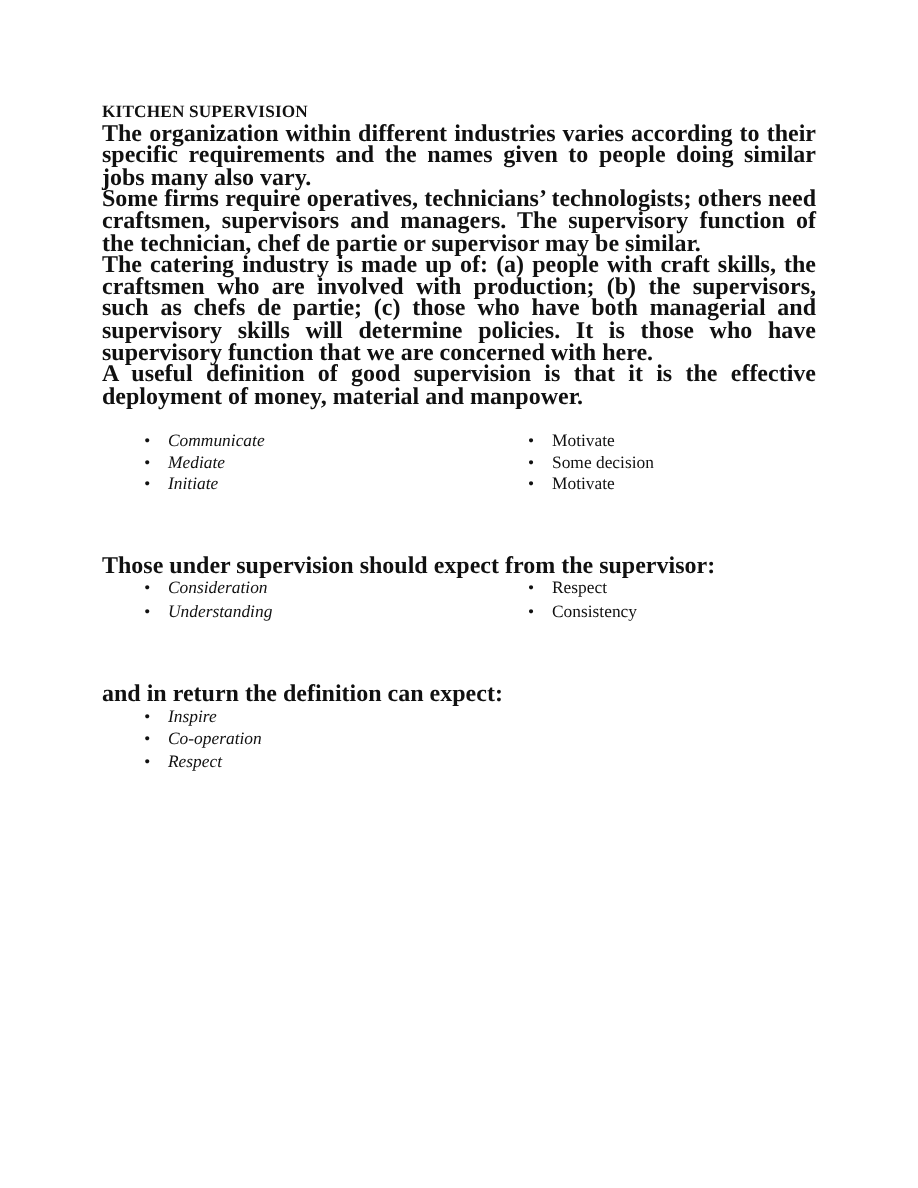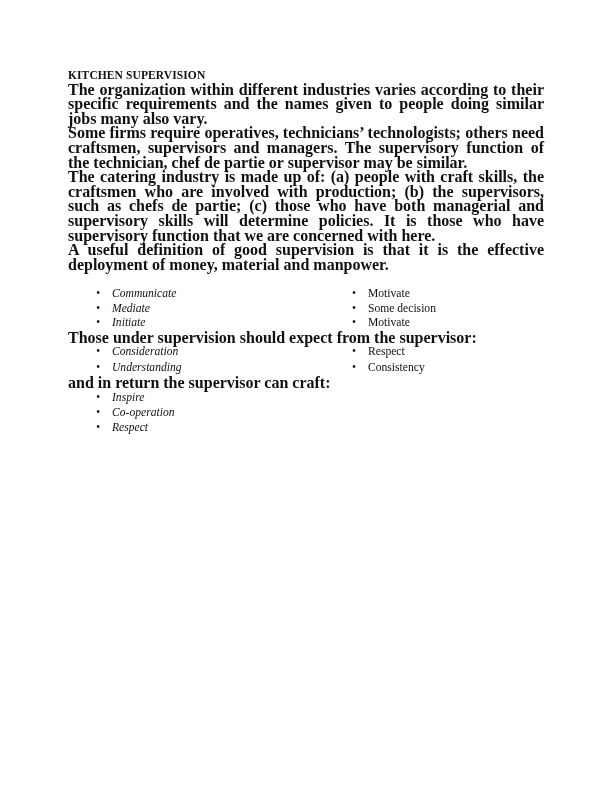--- a/index.html
+++ b/index.html
@@ -38,20 +38,21 @@
   p.para {
     font-size: 16px;
     line-height: 14.6px;
     margin: 0;
     text-align: justify;
     text-justify: inter-word;
     font-weight: bold;
   }
   p.para.last-left {
     text-align: left;
+    margin-top: 40px;
   }
   .spacer-line {
     height: 14.6px;
   }
   .bullet-block {
     position: relative;
     margin: 0;
   }
   .bullet-row {
     position: relative;
@@ -152,21 +153,21 @@
         <span class="bcol left">
           <span class="bullet-dot">•</span><span class="bullet-text">Understanding</span>
         </span>
         <span class="bcol right">
           <span class="bullet-dot">•</span><span class="bullet-text">Consistency</span>
         </span>
       </div>
 
     </div>
 
-    <p class="para last-left">and in return the supervisor can craft:</p>
+    <p class="para last-left">and in return the definition can expect:</p>
 
     <div class="bullet-block">
 
       <div class="bullet-row wide">
         <span class="bcol left">
           <span class="bullet-dot">•</span><span class="bullet-text">Inspire</span>
         </span>
       </div>
 
       <div class="bullet-row wide">

